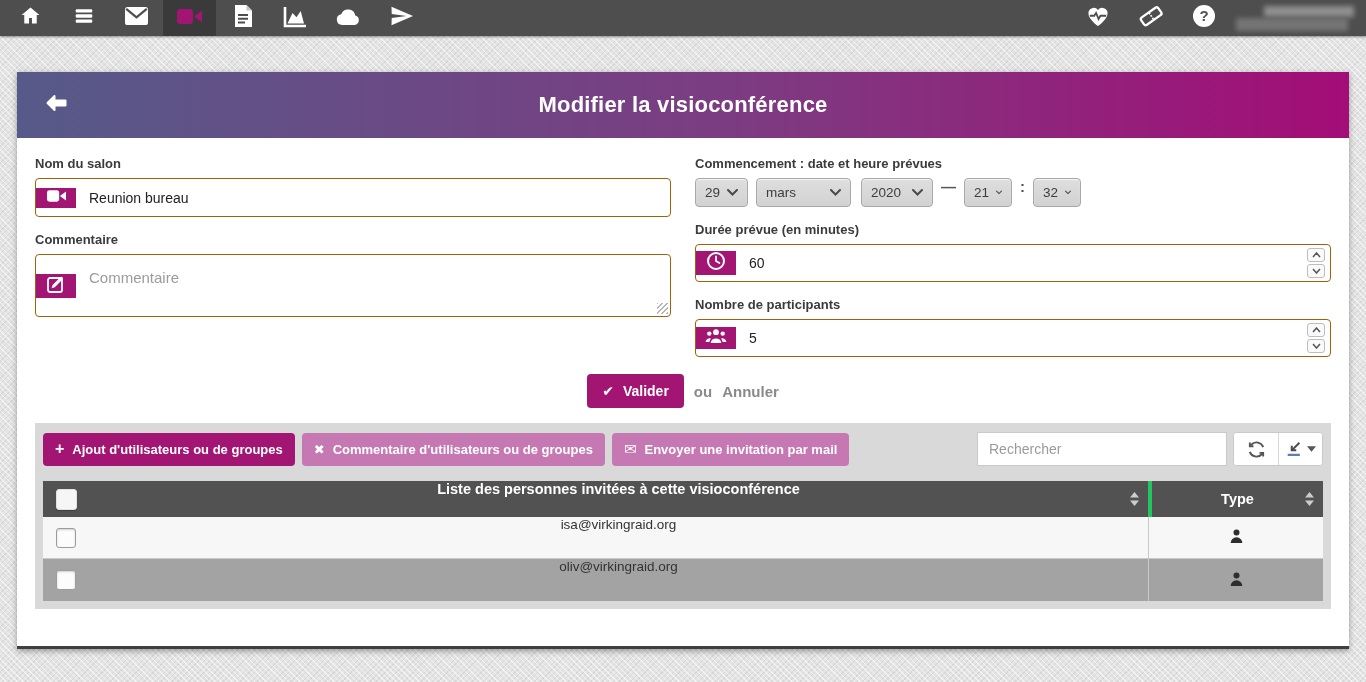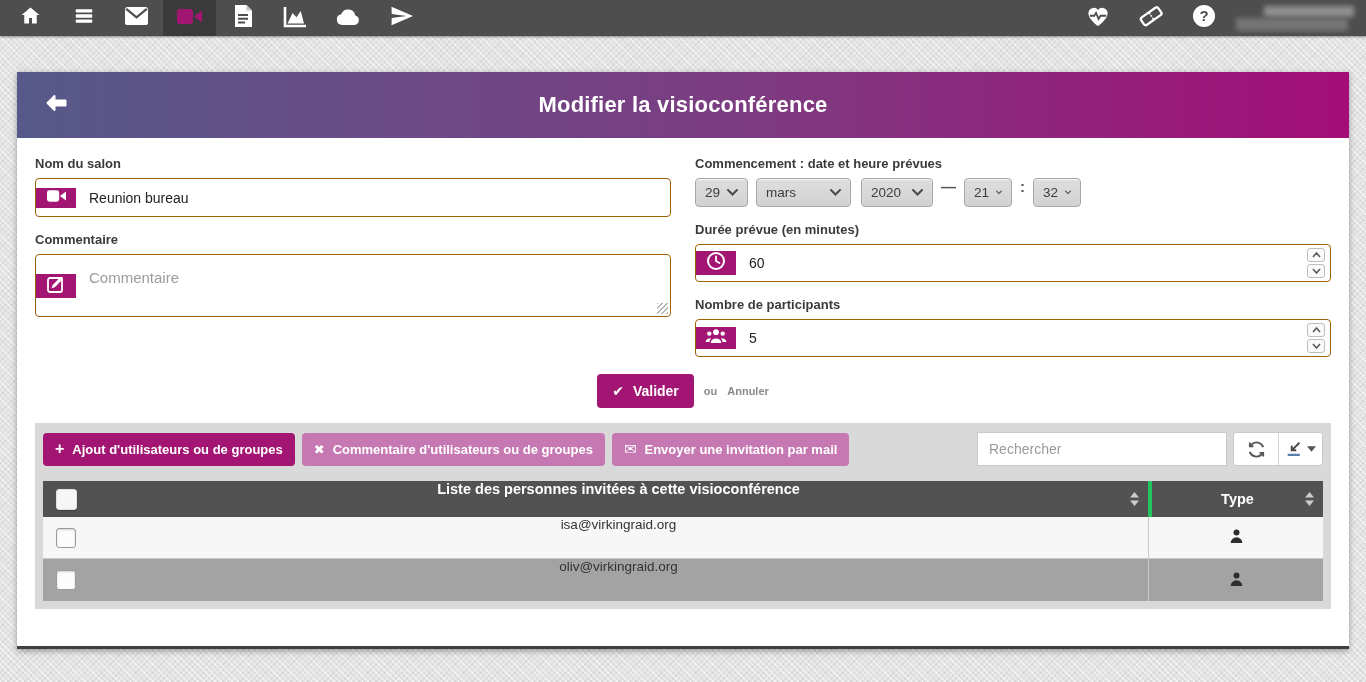--- a/index.html
+++ b/index.html
@@ -64,21 +64,21 @@
          border-radius:4px; display:flex; align-items:center; justify-content:space-between;
          padding:0 9px; font-size:13.5px; color:#3d3d3d; cursor:pointer; box-shadow:0 1px 1px rgba(255,255,255,.7) inset; }
   .sel span { margin-right:7px; }
   .sep { color:#555; font-size:15px; margin:0 8px; font-weight:bold; }
 
   
   .actions { display:flex; align-items:center; justify-content:center; gap:10px; margin:17px 0 0 0; }
   .btn-validate { display:inline-flex; align-items:center; gap:9px; background:#a21573; color:#fff;
                   font-weight:bold; font-size:14px; border:none; border-radius:4px; padding:9px 15px;
                   cursor:pointer; font-family:inherit; }
-  .muted-bold { color:#8a8a8a; font-weight:bold; font-size:11px; }
+  .muted-bold { color:#8a8a8a; font-weight:bold; font-size:15px; }
   .cancel-link { cursor:pointer; }
 
   
   .panel { margin:15px 18px 0 18px; background:#d9d9d9; padding:8px; }
   .toolbar { display:flex; align-items:center; margin:1px 0 15px 0; }
   .tbtn { display:inline-flex; align-items:center; gap:8px; border:none; border-radius:4px;
           color:#fff; font-weight:bold; font-size:13px; padding:0 12px; height:33px; cursor:pointer;
           font-family:inherit; margin-right:7px; }
   .tbtn.dark { background:#a21573; }
   .tbtn.pink { background:#c678b2; }

